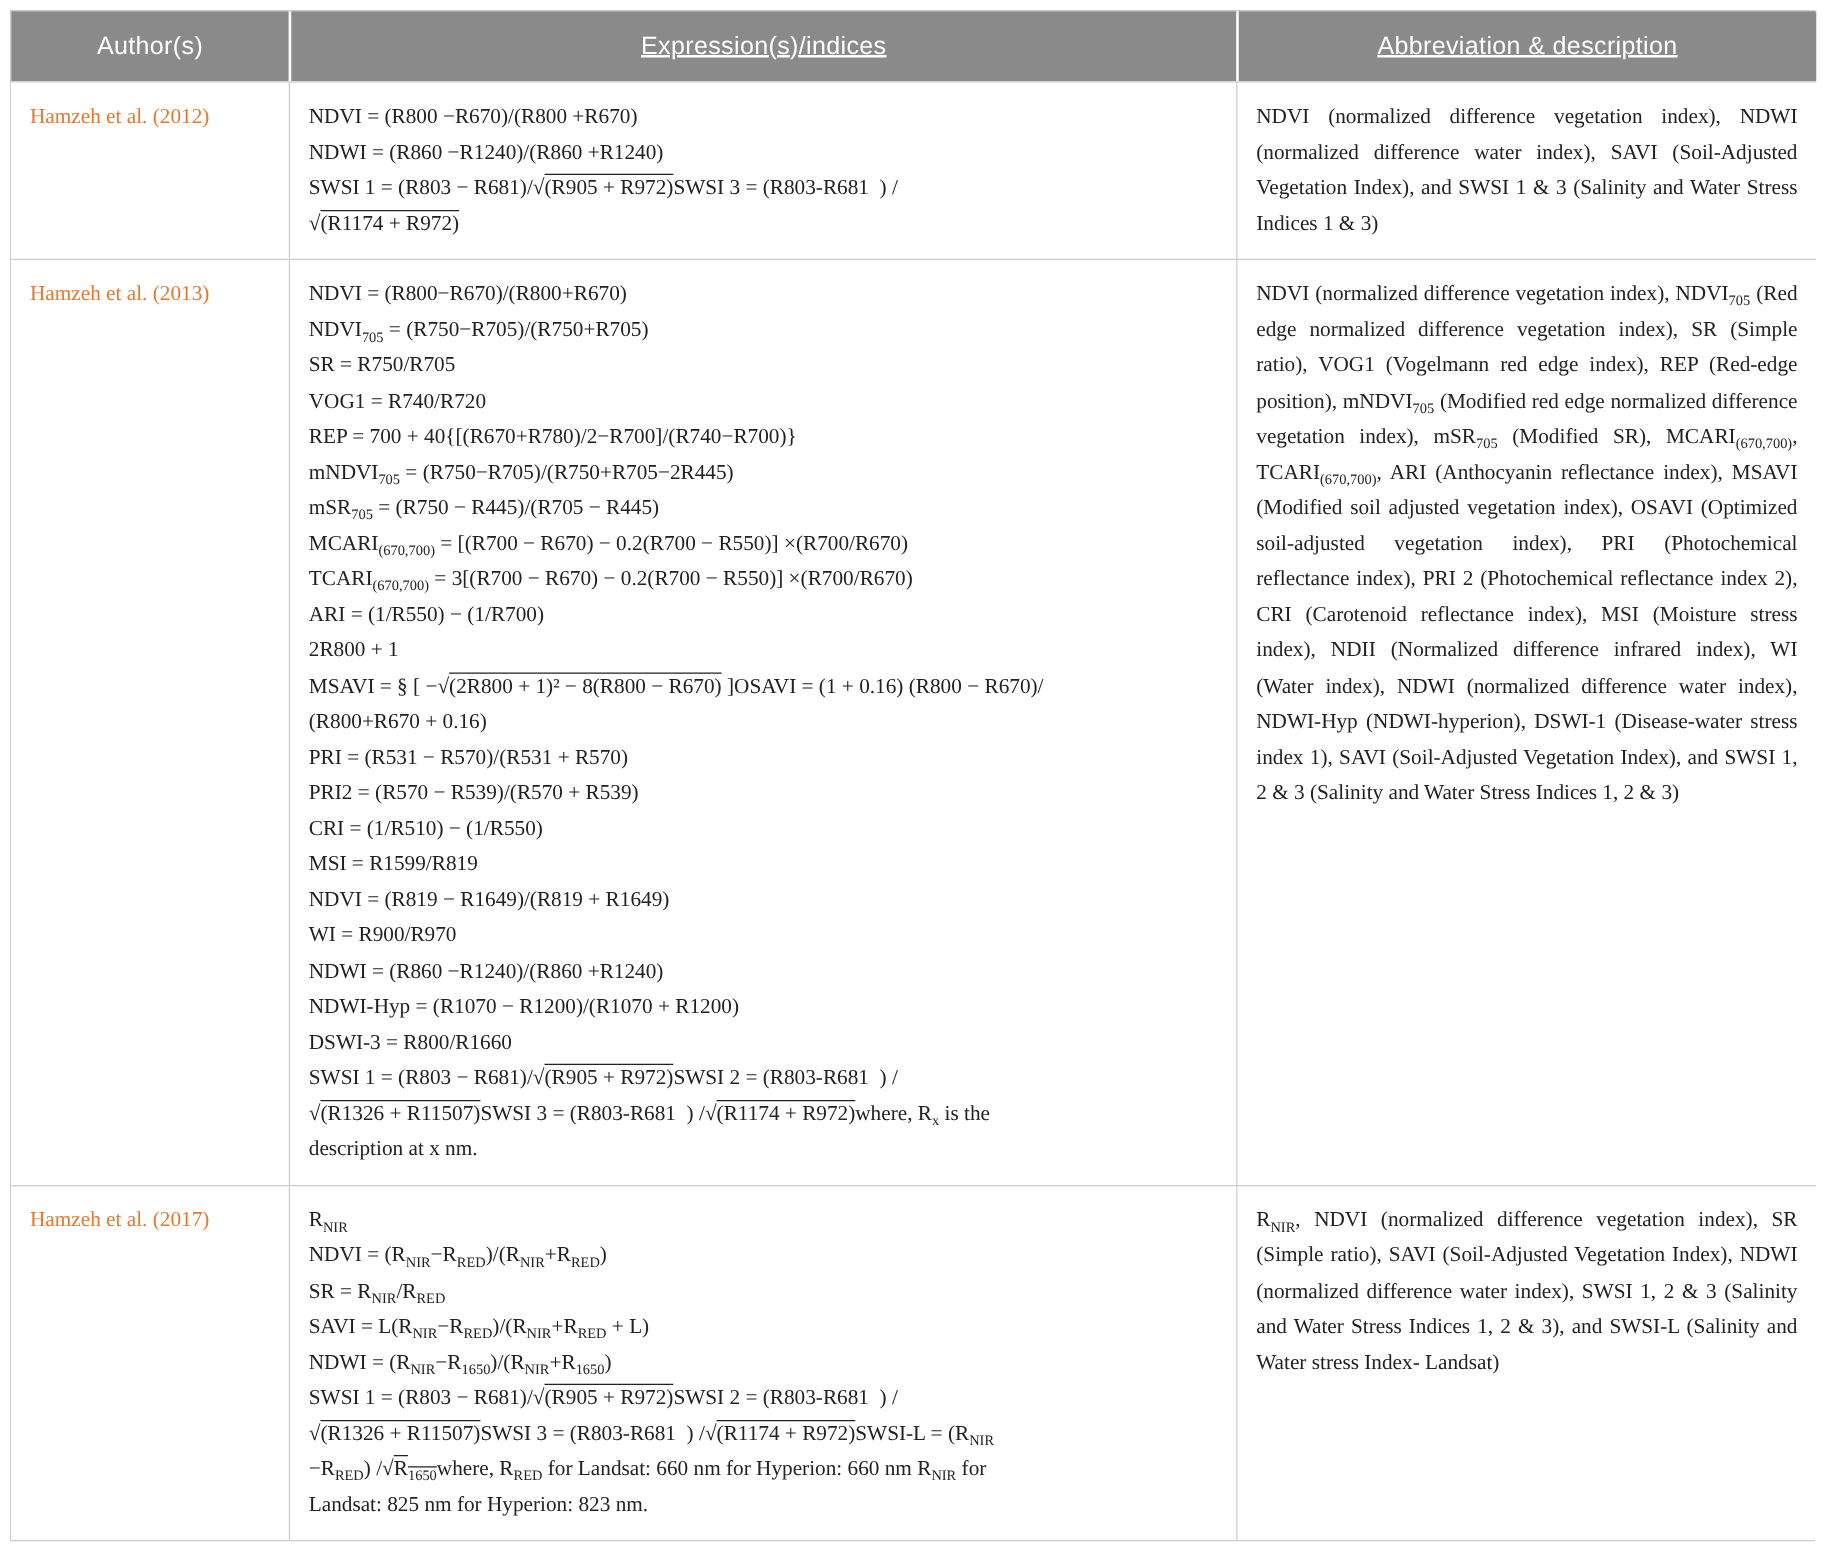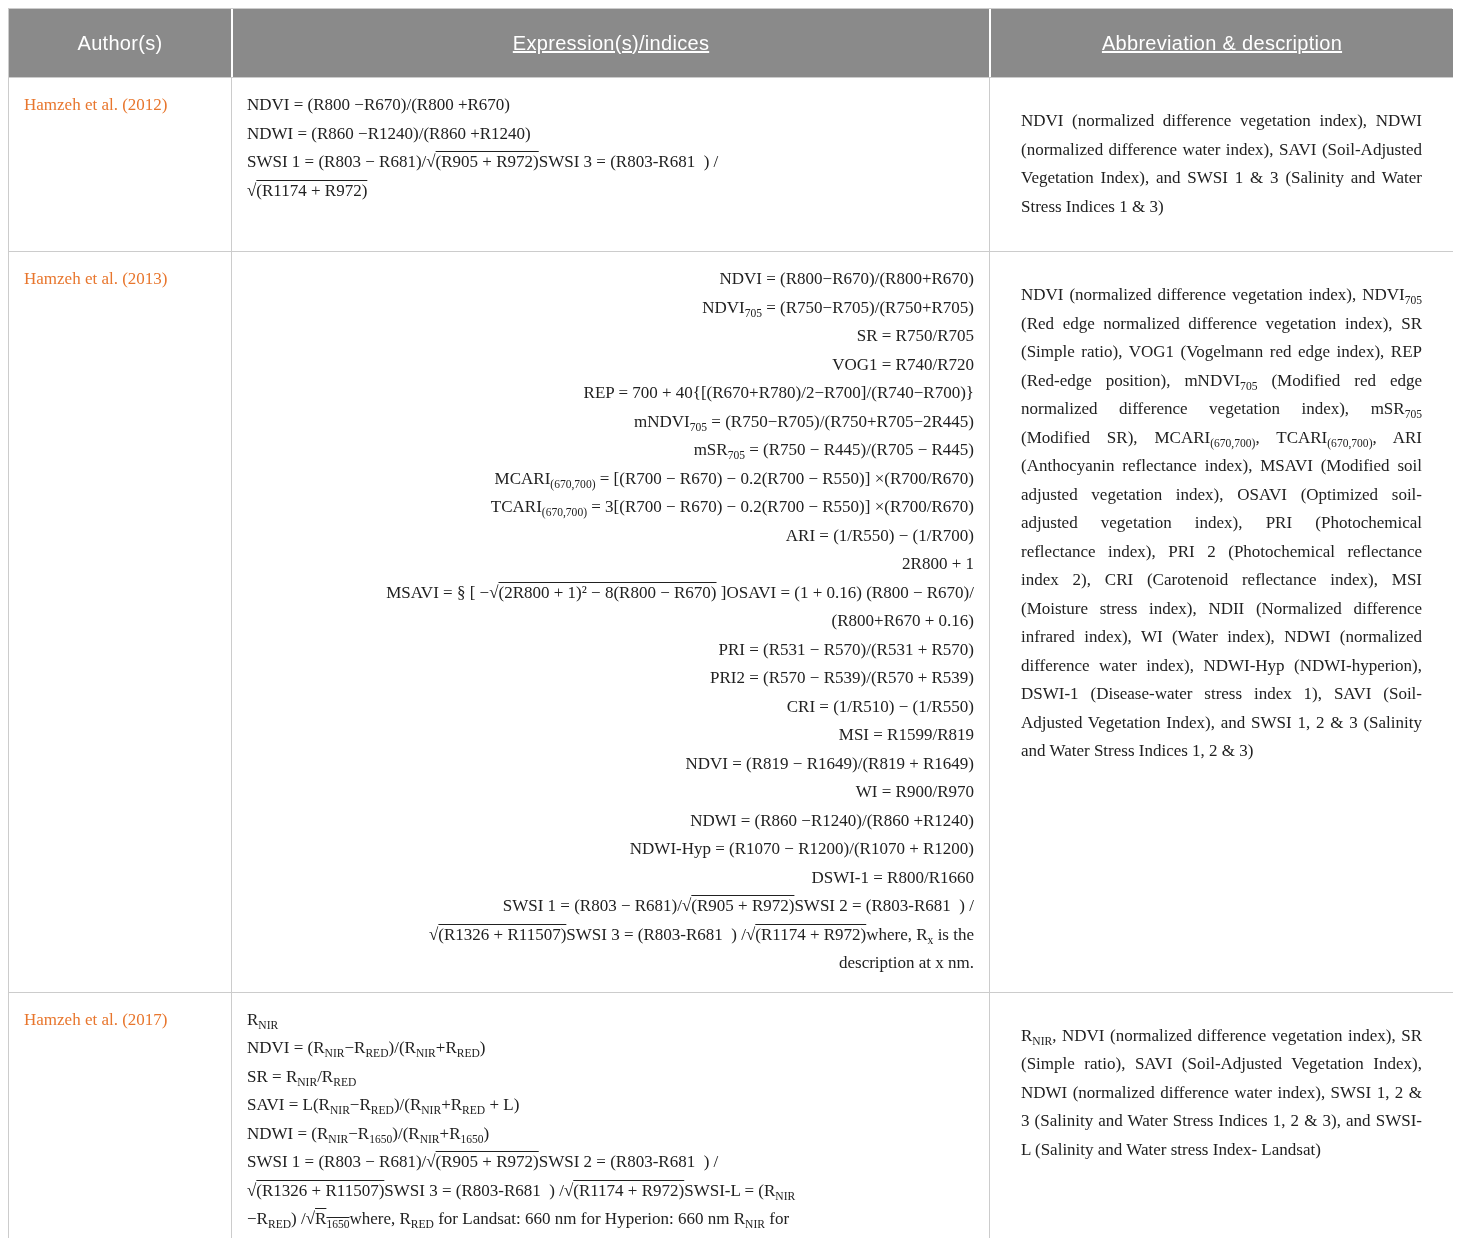--- a/index.html
+++ b/index.html
@@ -23,45 +23,45 @@
   col.c-author { width: 222px; }
   col.c-expr   { width: 758px; }
   col.c-desc   { width: 464px; }
   thead th {
     background: #8a8a8a;
     color: #ffffff;
     font-family: "Liberation Sans", "DejaVu Sans", sans-serif;
     font-weight: 400;
     font-size: 20px;
     letter-spacing: 0.3px;
-    height: 36px;
+    height: 56px;
     text-align: center;
     vertical-align: middle;
-    padding: 16px 8px;
+    padding: 0 8px;
     overflow: hidden;
   }
   thead th + th { border-left: 2px solid #ffffff; text-decoration: underline; }
   tbody td {
     vertical-align: top;
     background: #ffffff;
     border-top: 1px solid #cccccc;
     padding: 13px 15px 14px 15px;
     font-size: 17px;
     line-height: 28.5px;
     overflow: hidden;
   }
   tbody td + td { border-left: 1px solid #cccccc; }
   .author-link {
     color: #e8762d;
     cursor: pointer;
     margin-top: 24px;
   }
   .expr-line { white-space: pre-wrap; }
-  td.expr-center .expr-line { text-align: right; }
-  .desc { margin: 16px; text-align: justify; }
+  td.expr-center .expr-line { text-align: left; }
+  .desc { margin: 0; text-align: justify; }
   sub { font-size: 68%; line-height: 0; }
   .rad { text-decoration: overline; }
 </style>
 </head>
 <body>
 
 <div class="table-outer">
   <table>
     <colgroup>
       <col class="c-author">
@@ -111,21 +111,21 @@
           <div class="expr-line">MSAVI = § [ −<span>√<span class="rad">(2R800 + 1)² − 8(R800 − R670)</span></span> ]OSAVI = (1 + 0.16) (R800 − R670)/</div>
           <div class="expr-line">(R800+R670 + 0.16)</div>
           <div class="expr-line">PRI = (R531 − R570)/(R531 + R570)</div>
           <div class="expr-line">PRI2 = (R570 − R539)/(R570 + R539)</div>
           <div class="expr-line">CRI = (1/R510) − (1/R550)</div>
           <div class="expr-line">MSI = R1599/R819</div>
           <div class="expr-line">NDVI = (R819 − R1649)/(R819 + R1649)</div>
           <div class="expr-line">WI = R900/R970</div>
           <div class="expr-line">NDWI = (R860 −R1240)/(R860 +R1240)</div>
           <div class="expr-line">NDWI-Hyp = (R1070 − R1200)/(R1070 + R1200)</div>
-          <div class="expr-line">DSWI-1 = R800/R1660</div>
+          <div class="expr-line">DSWI-3 = R800/R1660</div>
           <div class="expr-line">SWSI 1 = (R803 − R681)/<span>√<span class="rad">(R905 + R972)</span></span>SWSI 2 = (R803-R681  ) /</div>
           <div class="expr-line"><span>√<span class="rad">(R1326 + R11507)</span></span>SWSI 3 = (R803-R681  ) /<span>√<span class="rad">(R1174 + R972)</span></span>where, R<sub>x</sub> is the</div>
           <div class="expr-line">description at x nm.</div>
         </td>
         <td>
           <p class="desc">NDVI (normalized difference vegetation index), NDVI<sub>705</sub> (Red edge normalized difference vegetation index), SR (Simple ratio), VOG1 (Vogelmann red edge index), REP (Red-edge position), mNDVI<sub>705</sub> (Modified red edge normalized difference vegetation index), mSR<sub>705</sub> (Modified SR), MCARI<sub>(670,700)</sub>, TCARI<sub>(670,700)</sub>, ARI (Anthocyanin reflectance index), MSAVI (Modified soil adjusted vegetation index), OSAVI (Optimized soil-adjusted vegetation index), PRI (Photochemical reflectance index), PRI 2 (Photochemical reflectance index 2), CRI (Carotenoid reflectance index), MSI (Moisture stress index), NDII (Normalized difference infrared index), WI (Water index), NDWI (normalized difference water index), NDWI-Hyp (NDWI-hyperion), DSWI-1 (Disease-water stress index 1), SAVI (Soil-Adjusted Vegetation Index), and SWSI 1, 2 &amp; 3 (Salinity and Water Stress Indices 1, 2 &amp; 3)</p>
         </td>
       </tr>
 
       <tr>

